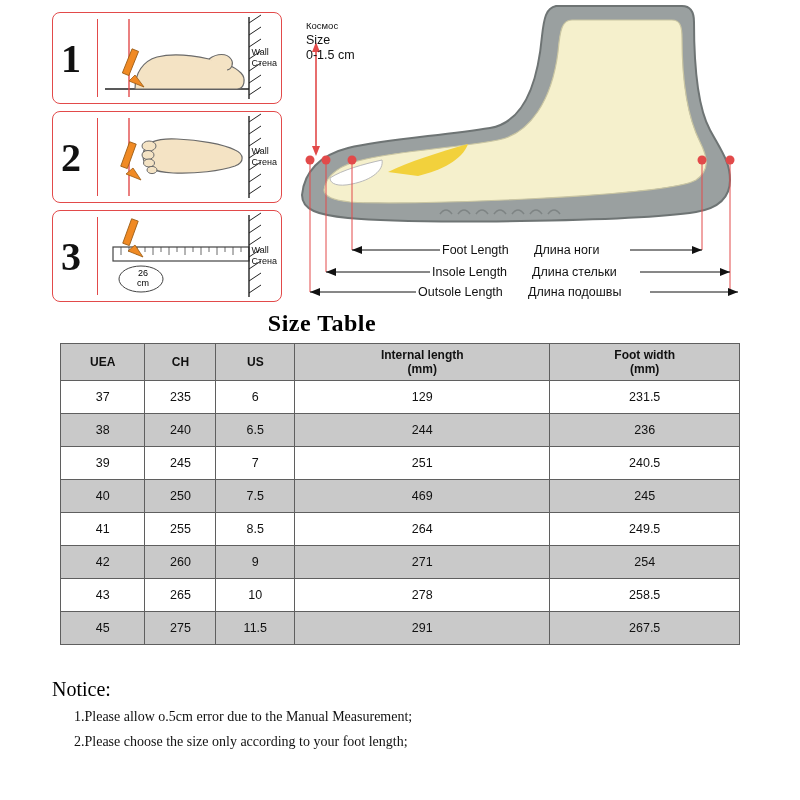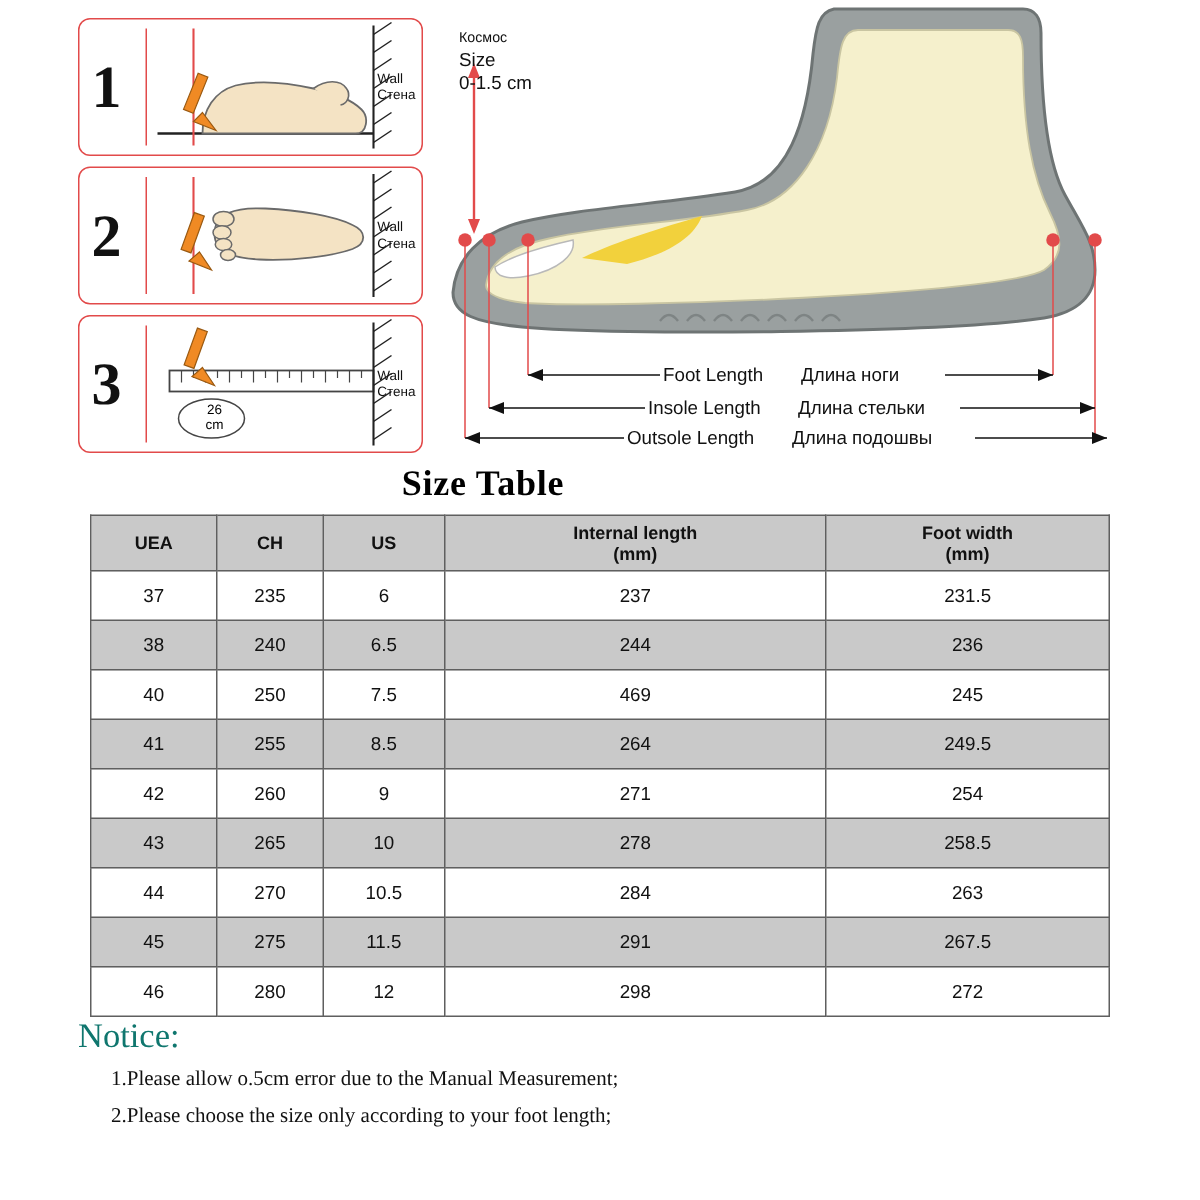--- a/index.html
+++ b/index.html
@@ -138,23 +138,23 @@
   }
 
   
   .notice {
     position: absolute;
     left: 52px;
     top: 678px;
     width: 700px;
   }
   .notice-title {
-    font-size: 23px;
+    font-size: 20px;
     font-family: "Liberation Serif", serif;
-    color: #0f766e;
+    color: #000000;
     margin-bottom: 8px;
   }
   .notice-line {
     font-size: 14px;
     font-family: "Liberation Serif", serif;
     color: #111;
     margin-left: 22px;
     margin-bottom: 9px;
   }
 </style>
@@ -387,31 +387,38 @@
           <div>Foot width</div>
           <div>(mm)</div>
         </th>
       </tr>
     </thead>
     <tbody>
       <tr>
         <td>37</td>
         <td>235</td>
         <td>6</td>
-        <td>237</td>
+        <td>129</td>
         <td>231.5</td>
       </tr>
       <tr>
         <td>38</td>
         <td>240</td>
         <td>6.5</td>
         <td>244</td>
         <td>236</td>
       </tr>
       <tr>
+        <td>39</td>
+        <td>245</td>
+        <td>7</td>
+        <td>251</td>
+        <td>240.5</td>
+      </tr>
+      <tr>
         <td>40</td>
         <td>250</td>
         <td>7.5</td>
         <td>469</td>
         <td>245</td>
       </tr>
       <tr>
         <td>41</td>
         <td>255</td>
         <td>8.5</td>
@@ -426,40 +433,26 @@
         <td>254</td>
       </tr>
       <tr>
         <td>43</td>
         <td>265</td>
         <td>10</td>
         <td>278</td>
         <td>258.5</td>
       </tr>
       <tr>
-        <td>44</td>
-        <td>270</td>
-        <td>10.5</td>
-        <td>284</td>
-        <td>263</td>
-      </tr>
-      <tr>
         <td>45</td>
         <td>275</td>
         <td>11.5</td>
         <td>291</td>
         <td>267.5</td>
       </tr>
-      <tr>
-        <td>46</td>
-        <td>280</td>
-        <td>12</td>
-        <td>298</td>
-        <td>272</td>
-      </tr>
     </tbody>
   </table>
 
   <div class="notice">
     <div class="notice-title">Notice:</div>
     <div class="notice-line">1.Please allow o.5cm error due to the Manual Measurement;</div>
     <div class="notice-line">2.Please choose the size only according to your foot length;</div>
   </div>
 
 </div>

